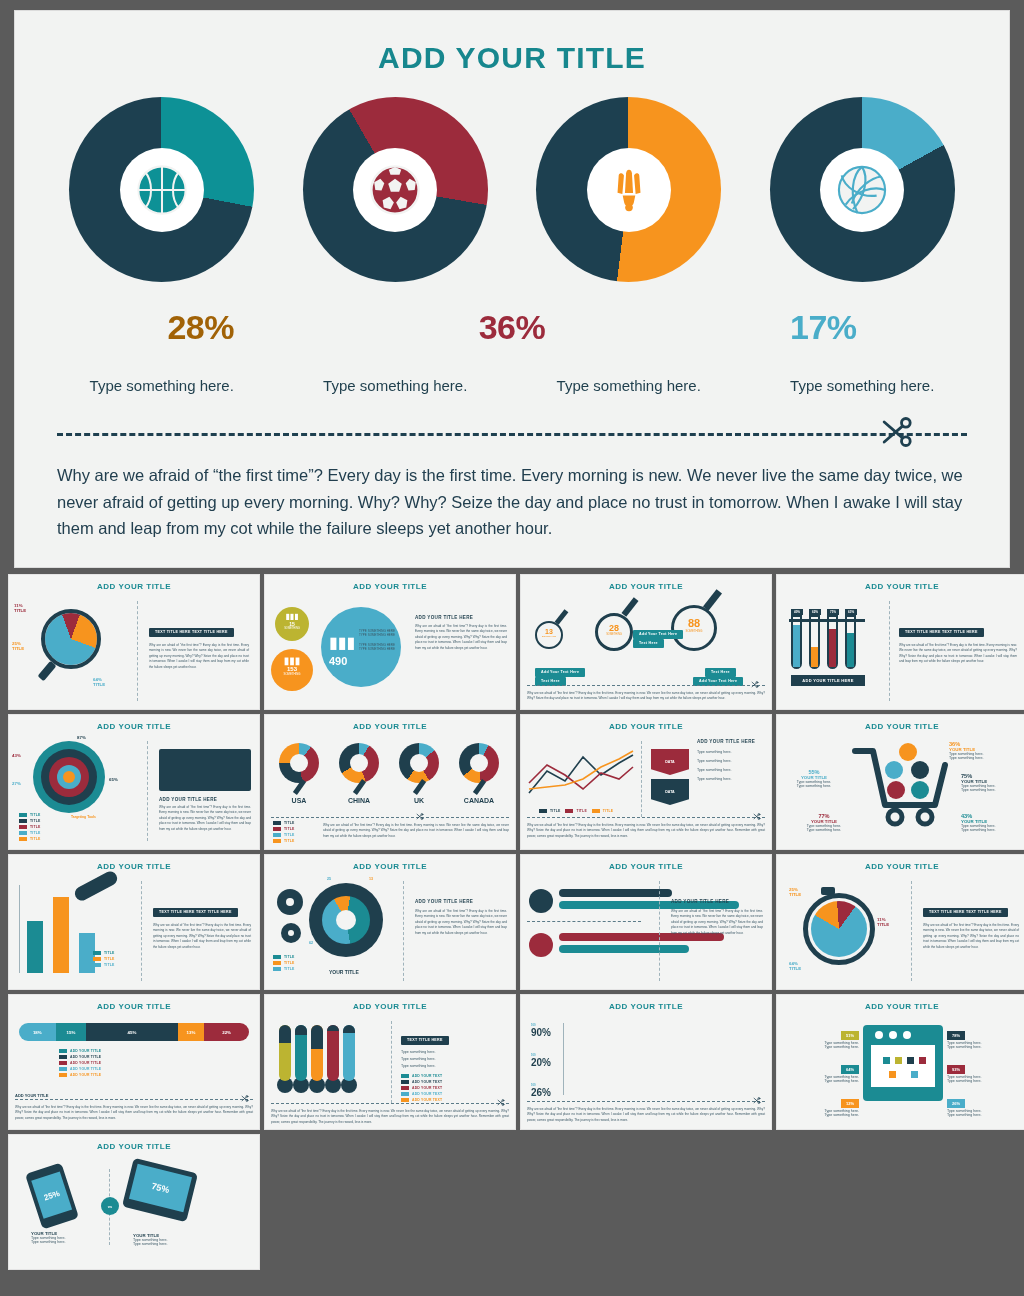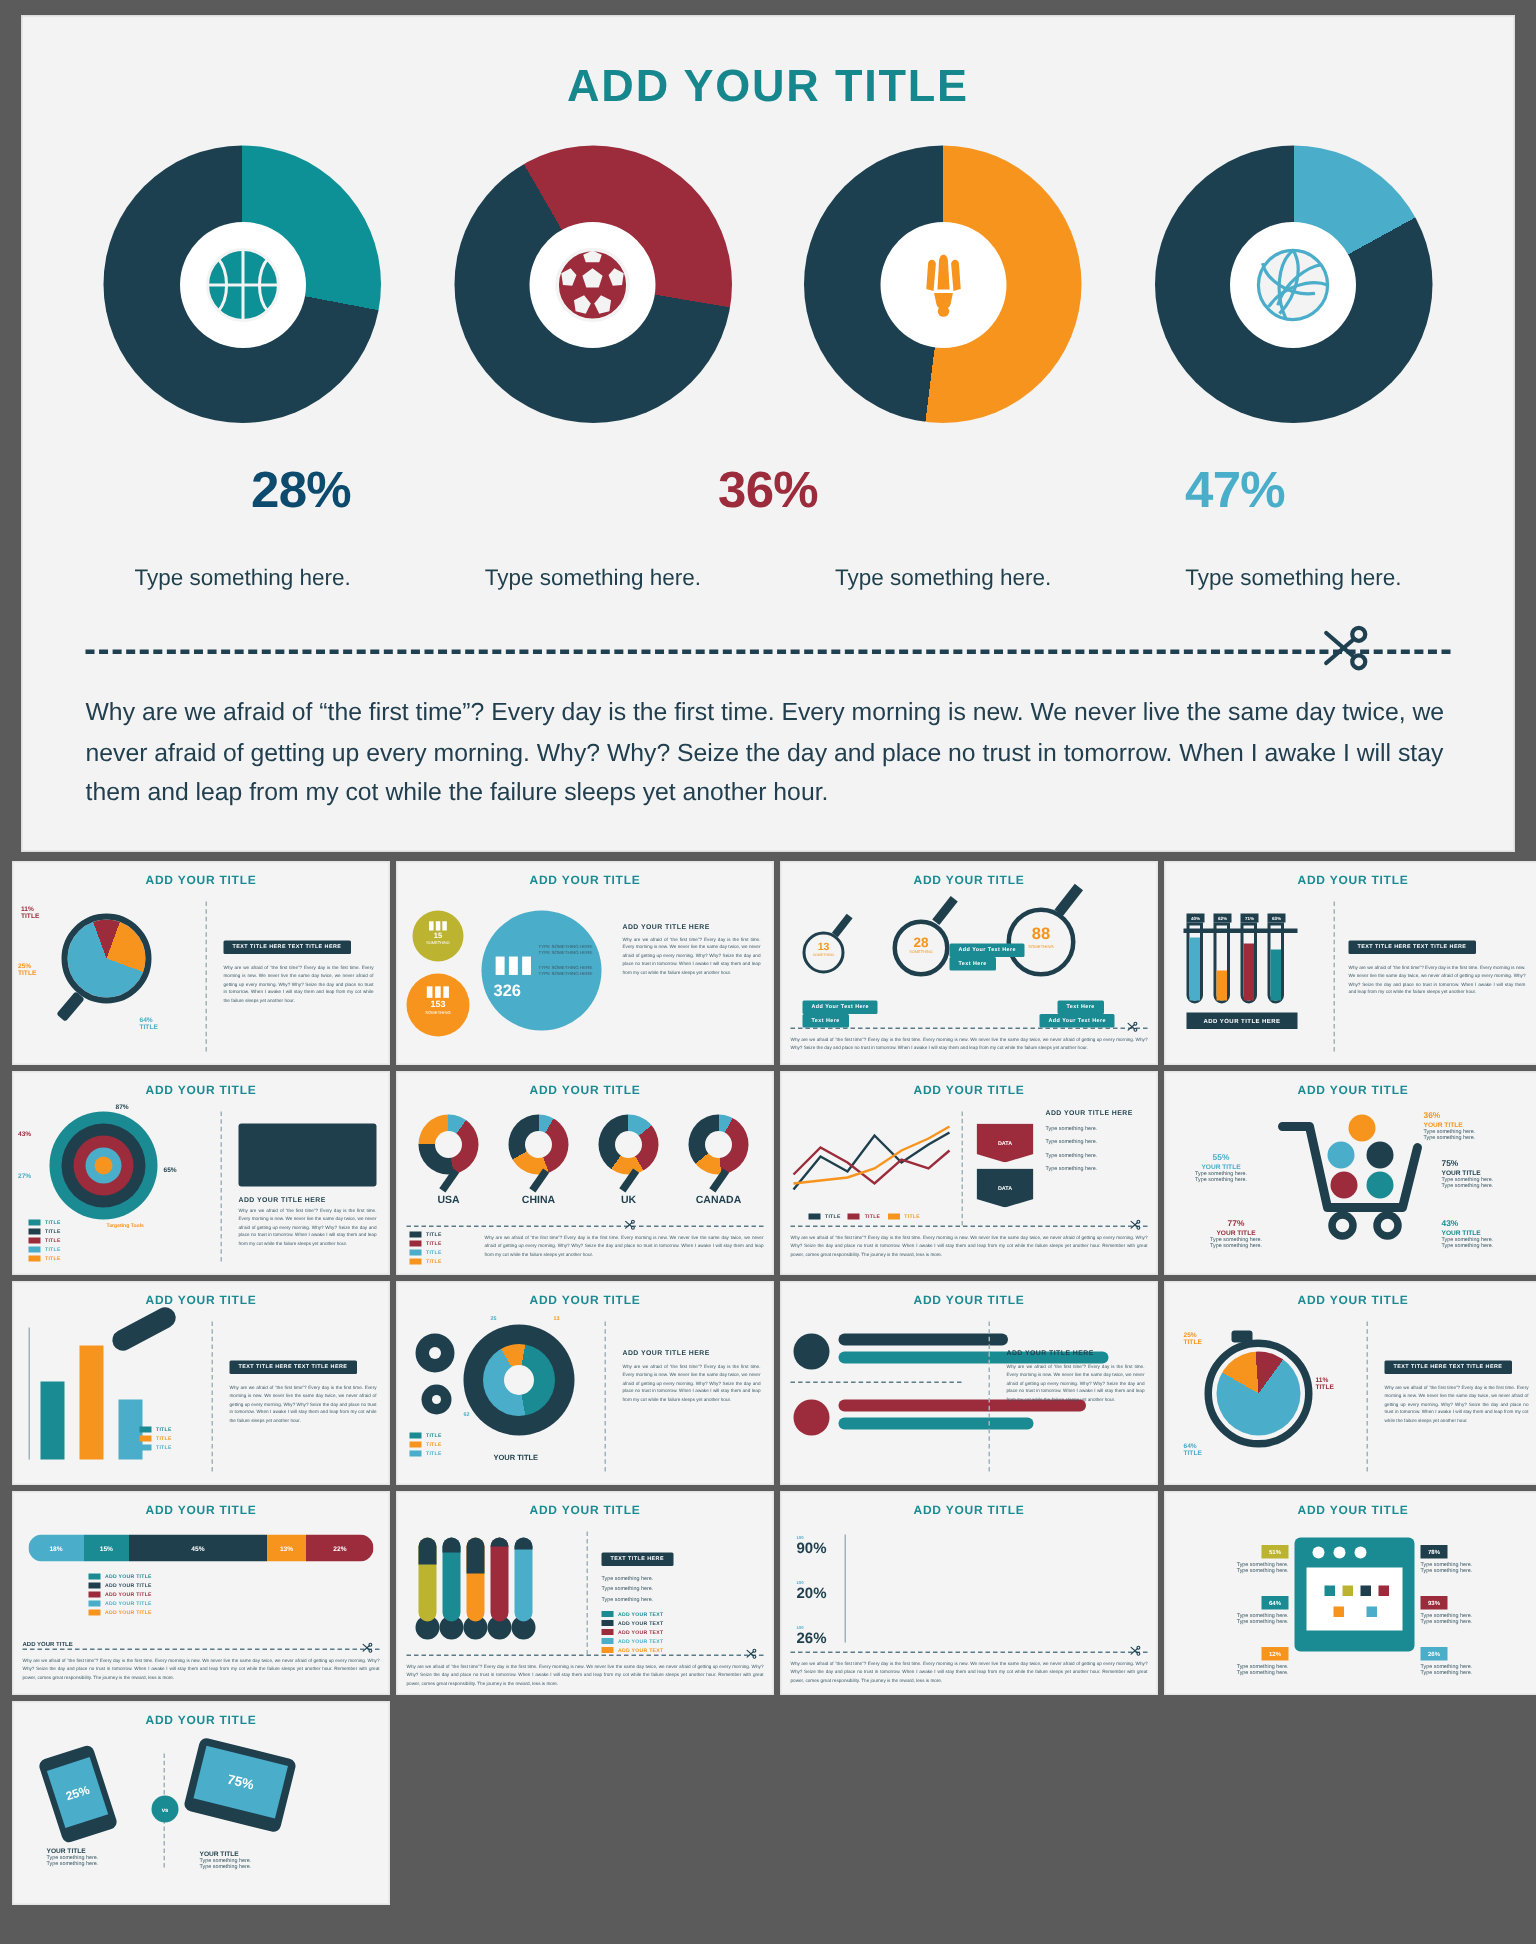--- a/index.html
+++ b/index.html
@@ -194,27 +194,27 @@
               </g>
             </svg>
           </div>
         </div>
       </div>
 
     </div>
 
     <div class="pct-row">
       <div class="pct-cell">
-        <div class="pct" style="color:#0c4a6e">28%</div>
+        <div class="pct" style="color:#a16207">28%</div>
       </div>
       <div class="pct-cell">
         <div class="pct" style="color:#9c2b3c">36%</div>
       </div>
       <div class="pct-cell">
-        <div class="pct" style="color:#4aadc9">47%</div>
+        <div class="pct" style="color:#4aadc9">17%</div>
       </div>
     </div>
 
     <div class="cap-row">
       <div class="cap-cell">
         <div class="cap">Type something here.</div>
       </div>
       <div class="cap-cell">
         <div class="cap">Type something here.</div>
       </div>
@@ -277,21 +277,21 @@
         <div style="font-size:5px;font-weight:bold;">15</div>
         <div style="font-size:2.6px;">SOMETHING</div>
       </div>
       <div style="position:absolute;left:6px;top:74px;width:42px;height:42px;border-radius:50%;background:#f7941e;color:#fff;text-align:center;">
         <div style="font-size:10px;margin-top:6px;">▮▮▮</div>
         <div style="font-size:6px;font-weight:bold;">153</div>
         <div style="font-size:2.8px;">SOMETHING</div>
       </div>
       <div style="position:absolute;left:56px;top:32px;width:80px;height:80px;border-radius:50%;background:#4aadc9;">
         <div style="position:absolute;left:8px;top:26px;color:#fff;font-size:16px;">▮▮▮</div>
-        <div style="position:absolute;left:8px;top:48px;color:#fff;font-size:11px;font-weight:bold;">326</div>
+        <div style="position:absolute;left:8px;top:48px;color:#fff;font-size:11px;font-weight:bold;">490</div>
         <div style="position:absolute;left:38px;top:22px;color:#fff;">
           <div class="t-sm" style="font-size:3px;">TYPE SOMETHING HERE</div>
           <div class="t-sm" style="font-size:3px;">TYPE SOMETHING HERE</div>
           <div class="t-sm" style="font-size:3px;margin-top:6px;">TYPE SOMETHING HERE</div>
           <div class="t-sm" style="font-size:3px;">TYPE SOMETHING HERE</div>
         </div>
       </div>
       <div style="position:absolute;left:150px;top:40px;width:92px;">
         <div class="t-head">ADD YOUR TITLE HERE</div>
         <div class="t-body" style="margin-top:4px;">Why are we afraid of “the first time”? Every day is the first time. Every morning is new. We never live the same day twice, we never afraid of getting up every morning. Why? Why? Seize the day and place no trust in tomorrow. When I awake I will stay them and leap from my cot while the failure sleeps yet another hour.</div>

